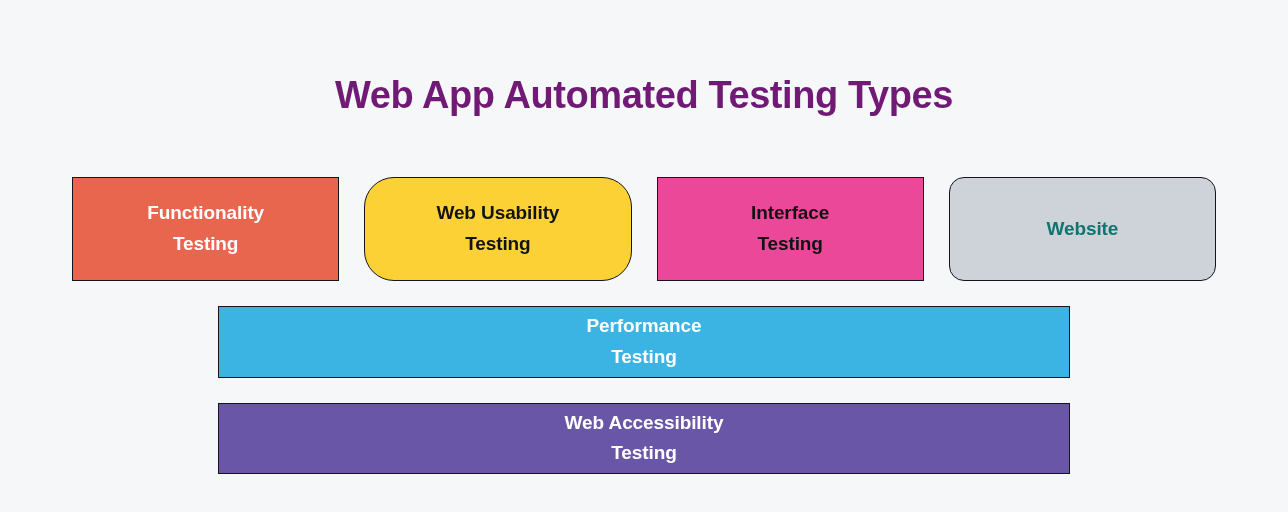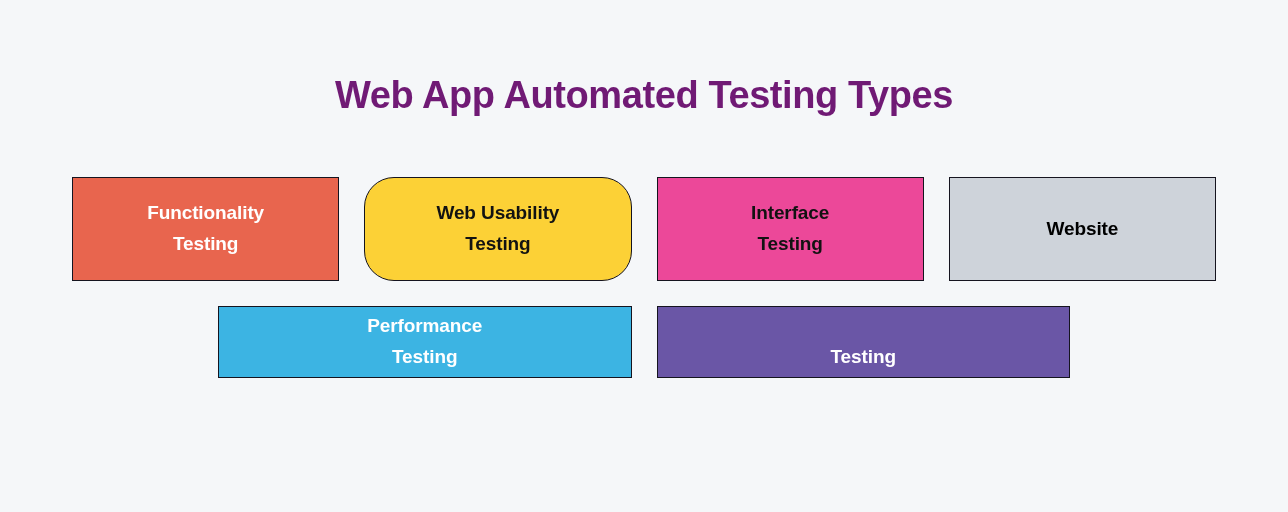--- a/index.html
+++ b/index.html
@@ -42,22 +42,23 @@
     top: 177px;
     left: 72px;
     width: 1144px;
     height: 104px;
     gap: 25px;
   }
   #row-2 {
     top: 306px;
     left: 218px;
     width: 852px;
-    height: 72px;
+    height: 104px;
     gap: 25px;
+    flex-direction: column;
   }
   .card {
     flex: 1 1 0;
     min-width: 0;
     box-sizing: border-box;
     border: 1px solid #15141f;
     display: flex;
     align-items: center;
     justify-content: center;
     text-align: center;
@@ -96,40 +97,40 @@
       </span>
     </div>
 
     <div class="card" style="background: #ec4899; color: rgb(18, 18, 18); border-color: rgb(21, 20, 31);">
       <span class="card-label">
         <span>Interface</span><br>
         <span>Testing</span>
       </span>
     </div>
 
-    <div class="card" style="background: rgb(206, 211, 218); color: #000000; border-color: rgb(21, 20, 31);">
+    <div class="card" style="background: rgb(206, 211, 218); color: #0f766e; border-color: rgb(21, 20, 31); border-radius: 15px;">
       <span class="card-label">
         <span>Website</span><br>
       </span>
     </div>
 
   </div>
 
   <div class="row" id="row-2">
 
     <div class="card" style="background: rgb(60, 180, 227); color: rgb(255, 255, 255); border-color: rgb(21, 20, 31);">
       <span class="card-label">
         <span>Performance</span><br>
         <span>Testing</span>
       </span>
     </div>
 
     <div class="card" style="background: rgb(106, 86, 166); color: rgb(255, 255, 255); border-color: rgb(21, 20, 31);">
       <span class="card-label">
-        <br>
+        <span>Web Accessibility</span><br>
         <span>Testing</span>
       </span>
     </div>
 
 
   </div>
 
 </div>
 
 </body></html>

